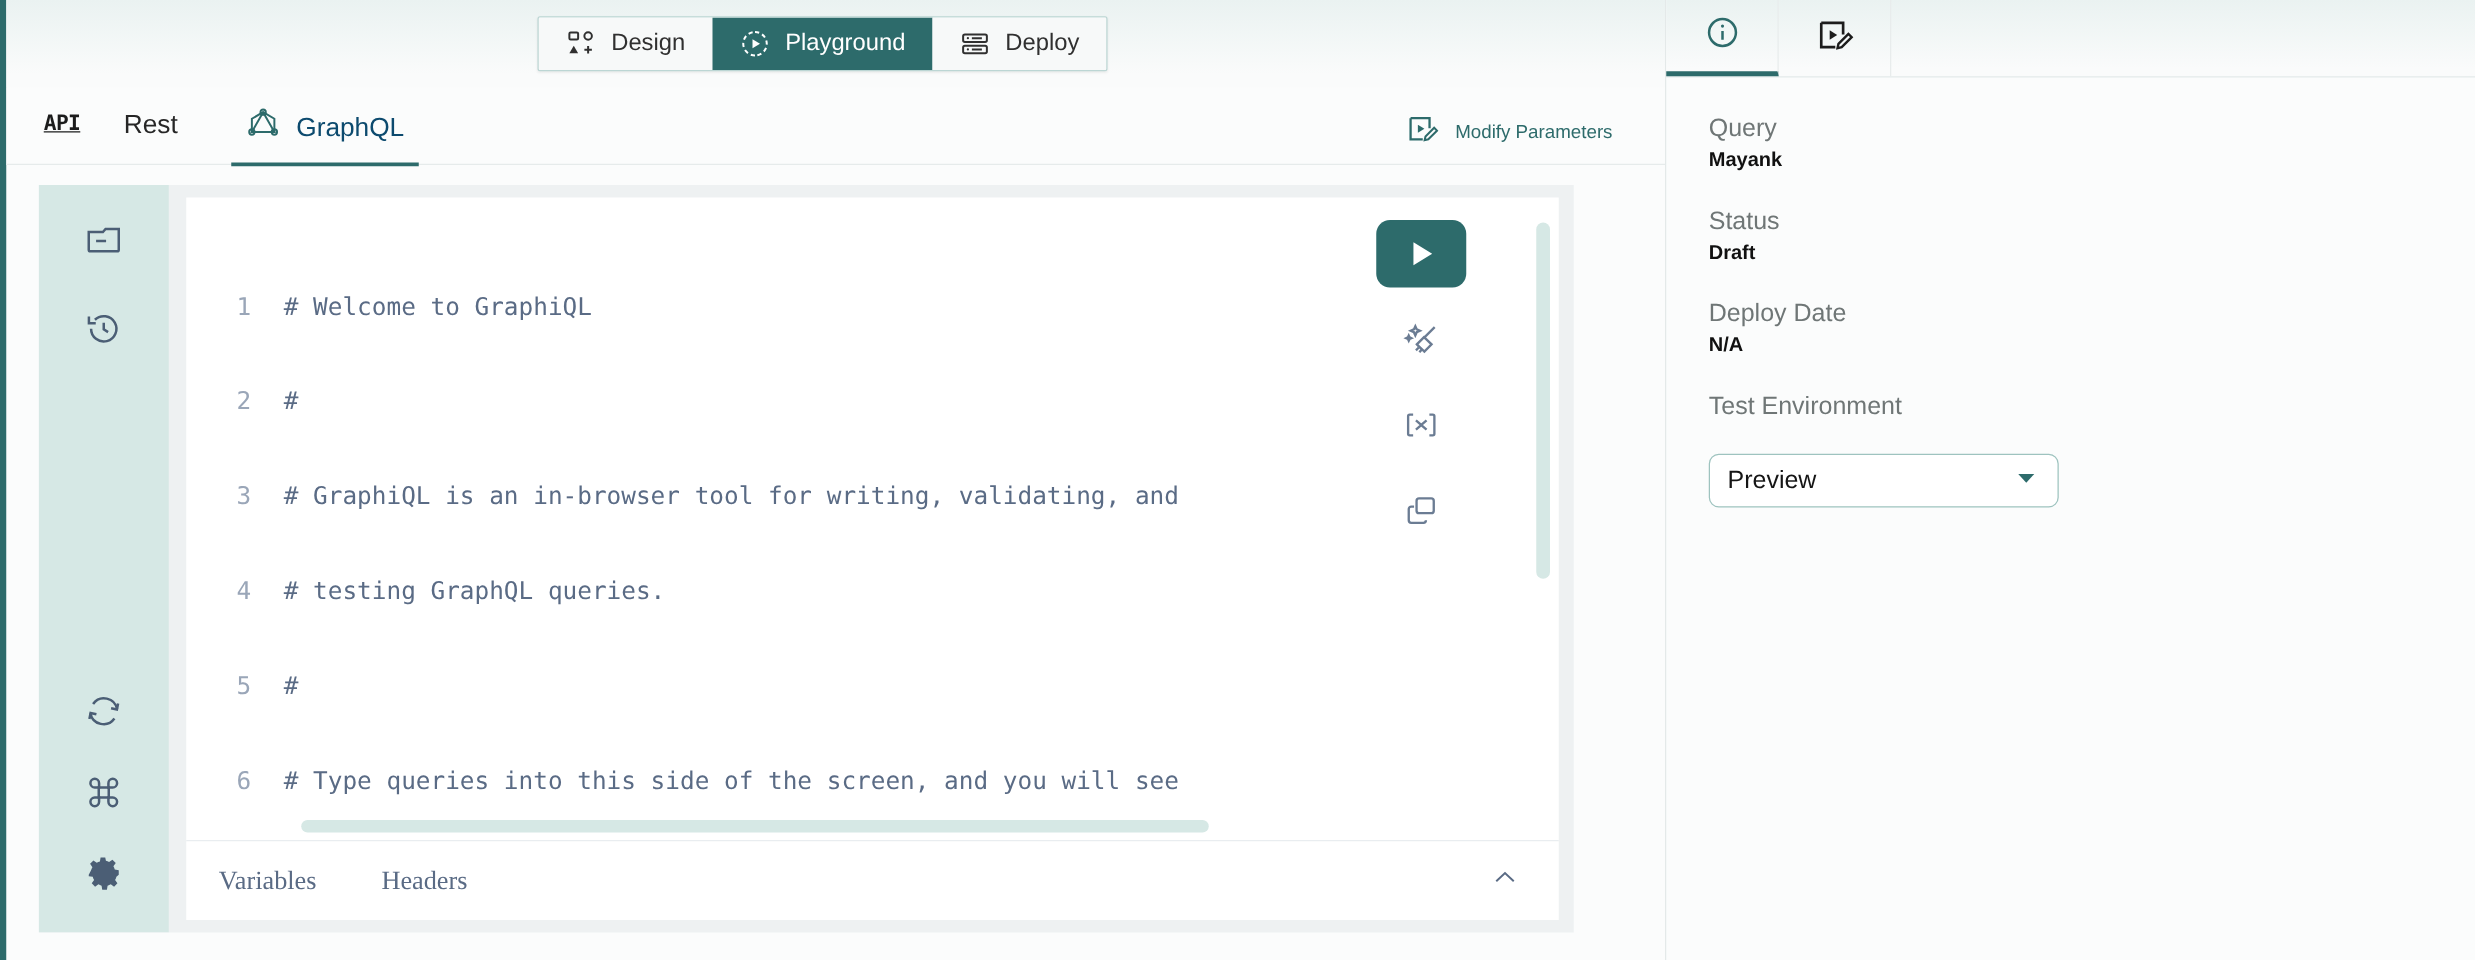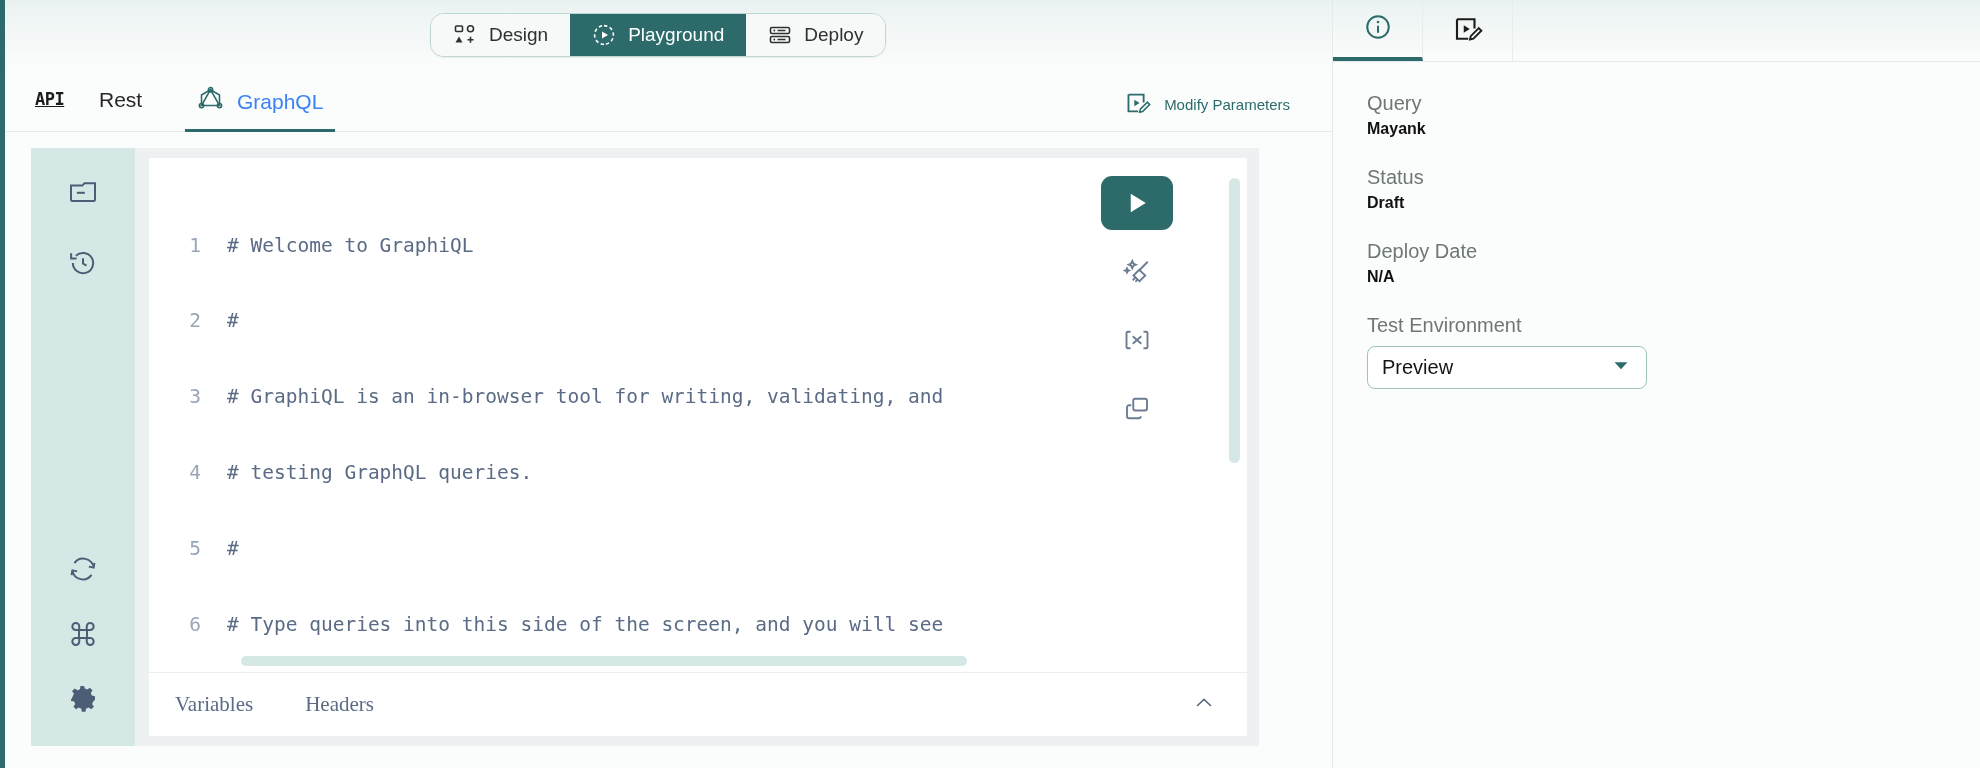--- a/index.html
+++ b/index.html
@@ -22,21 +22,21 @@
   .topbar {
     position: absolute; left: 0; top: 0; width: 1327px; height: 70px;
     background: linear-gradient(180deg,#eaf2f1 0%, #fafbfb 85%);
   }
   .segmented {
     position: absolute; left: 425px; top: 13px;
     height: 44px;
     display: flex; align-items: stretch;
     background: #f7f9f9;
     border: 1px solid #bcd6d4;
-    border-radius: 14px;
+    border-radius: 2px;
     overflow: hidden;
     box-shadow: 0 1px 2px rgba(0,0,0,.06);
   }
   .seg {
     display: flex; align-items: center; gap: 12px;
     padding: 0 22px;
     font-size: 19px;
     color: #303030;
     cursor: pointer;
     background: #f7f9f9;
@@ -59,21 +59,21 @@
   }
   .rest-tab {
     position: absolute; left: 80px; top: 14px;
     padding: 4px 14px 12px 14px;
     font-size: 21px; color: #262626; cursor: pointer;
   }
   .gql-tab {
     position: absolute; left: 180px; top: 14px;
     display: flex; align-items: center; gap: 13px;
     padding: 2px 12px 11px 12px;
-    font-size: 21px; color: #3b82f6; cursor: pointer;
+    font-size: 21px; color: #0c4a6e; cursor: pointer;
     border-bottom: 3px solid #2d6b6b;
   }
   .modify {
     position: absolute; right: 42px; top: 20px;
     display: flex; align-items: center; gap: 13px;
     font-size: 15px; color: #2d6b6b; cursor: pointer;
   }
 
   
   .shell {
@@ -195,21 +195,21 @@
   .rtab.active { border-bottom: 4px solid #2d6b6b; }
   .rbody { padding: 30px 34px 0 34px; }
   .field { margin-bottom: 28px; }
   .flabel {
     font-size: 20px; color: #6f7676; margin-bottom: 5px;
   }
   .fvalue {
     font-size: 16px; color: #111111; font-weight: 600;
   }
   .select {
-    margin-top: 9px;
+    margin-top: 26px;
     width: 280px; height: 43px;
     background: #ffffff;
     border: 1px solid #9ec3bf;
     border-radius: 8px;
     display: flex; align-items: center;
     padding: 0 14px;
     font-size: 20px; color: #151515;
     cursor: pointer;
   }
   .select .caret { margin-left: auto; }

